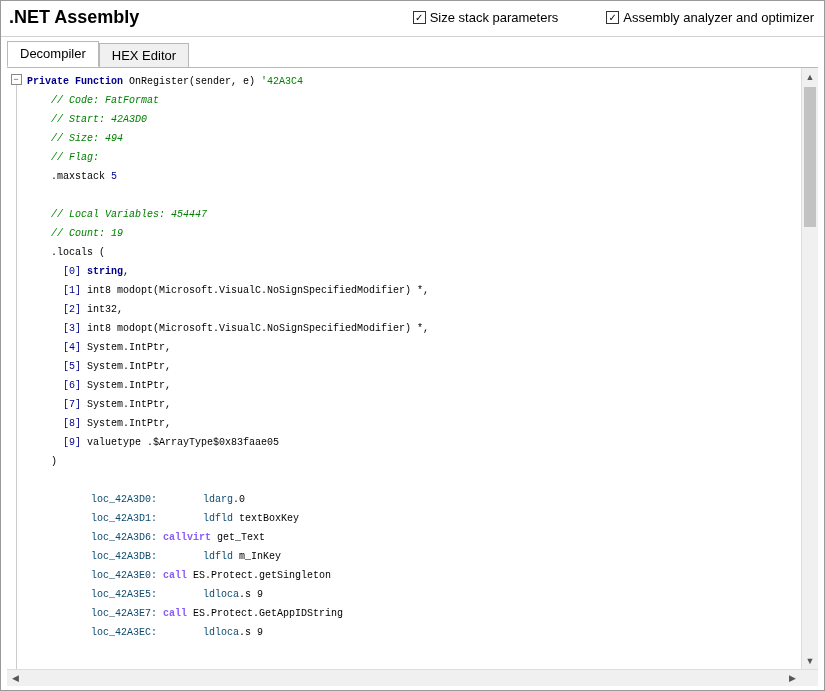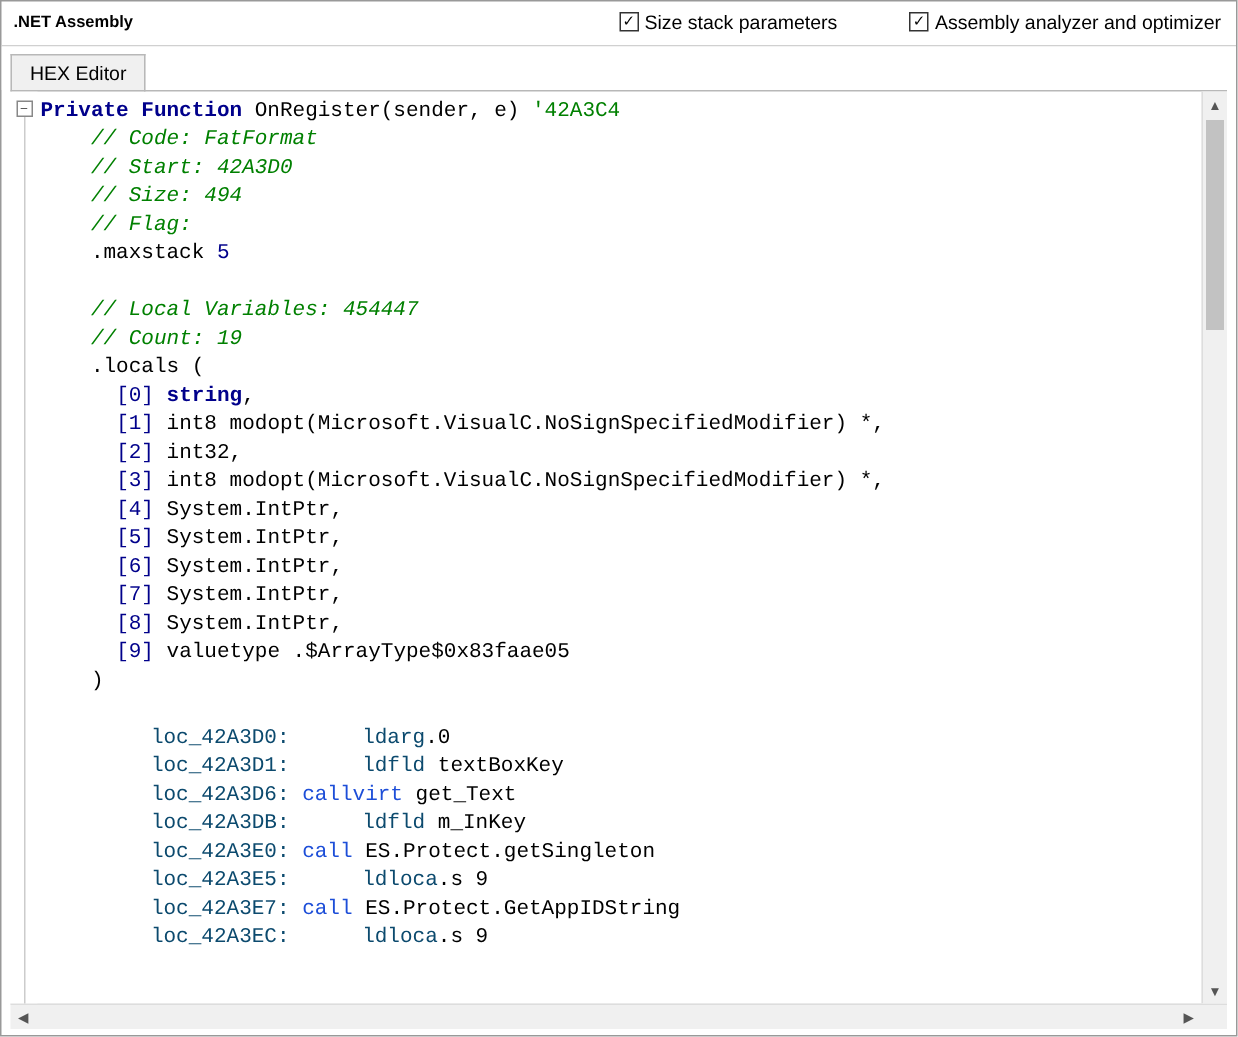--- a/index.html
+++ b/index.html
@@ -18,21 +18,21 @@
   }
   .header {
     display: flex;
     align-items: center;
     padding: 6px 10px 8px 8px;
     border-bottom: 1px solid #d0d0d0;
     gap: 10px;
   }
   .title {
     font-weight: bold;
-    font-size: 11px;
+    font-size: 18px;
     flex: 0 0 auto;
   }
   .spacer { flex: 1; }
   .chk {
     display: flex;
     align-items: center;
     gap: 4px;
     font-size: 13px;
     cursor: pointer;
   }
@@ -97,34 +97,34 @@
     cursor: pointer;
   }
   .foldline {
     width: 0; border-left: 1px solid #ccc;
     margin: 0 auto; height: 2000px;
   }
   pre.code {
     margin: 0;
     padding: 4px 0 4px 2px;
     font-family: Consolas, "Courier New", monospace;
-    font-size: 14px;
+    font-size: 10px;
     line-height: 19px;
     white-space: pre;
     flex: 1;
     overflow: hidden;
   }
   .kw  { color: #00008b; font-weight: bold; }
   .fn  { color: #000; }
   .cmt { color: #008000; font-style: italic; }
   .cmt2{ color: #008000; }
   .num { color: #00008b; }
   .idx { color: #00008b; }
   .typ { color: #00008b; font-weight: bold; }
-  .op  { color: #1d4ed8; font-weight: normal; }
+  .op  { color: #8b5cf6; font-weight: bold; }
   .lbl { color: #0c4a6e; margin-left: 40px; }
 
   .vscroll {
     width: 17px;
     background: #f0f0f0;
     border-left: 1px solid #ddd;
     display: flex; flex-direction: column;
   }
   .vscroll .arrow {
     height: 17px;
@@ -162,20 +162,21 @@
     <span>Size stack parameters</span>
   </label>
   <div style="width:28px"></div>
   <label class="chk">
     <span class="chk-box">✓</span>
     <span>Assembly analyzer and optimizer</span>
   </label>
 </div>
 
 <div class="tabs">
+  <div class="tab active">Decompiler</div>
   <div class="tab">HEX Editor</div>
 </div>
 
 <div class="code-wrap">
   <div class="code-scroll">
     <div class="gutter">
       <div class="fold">−</div>
       <div class="foldline"></div>
     </div>
     <pre class="code" id="code"><span class="kw">Private Function</span> <span class="fn">OnRegister</span>(sender, e) <span class="cmt2">'42A3C4</span>

